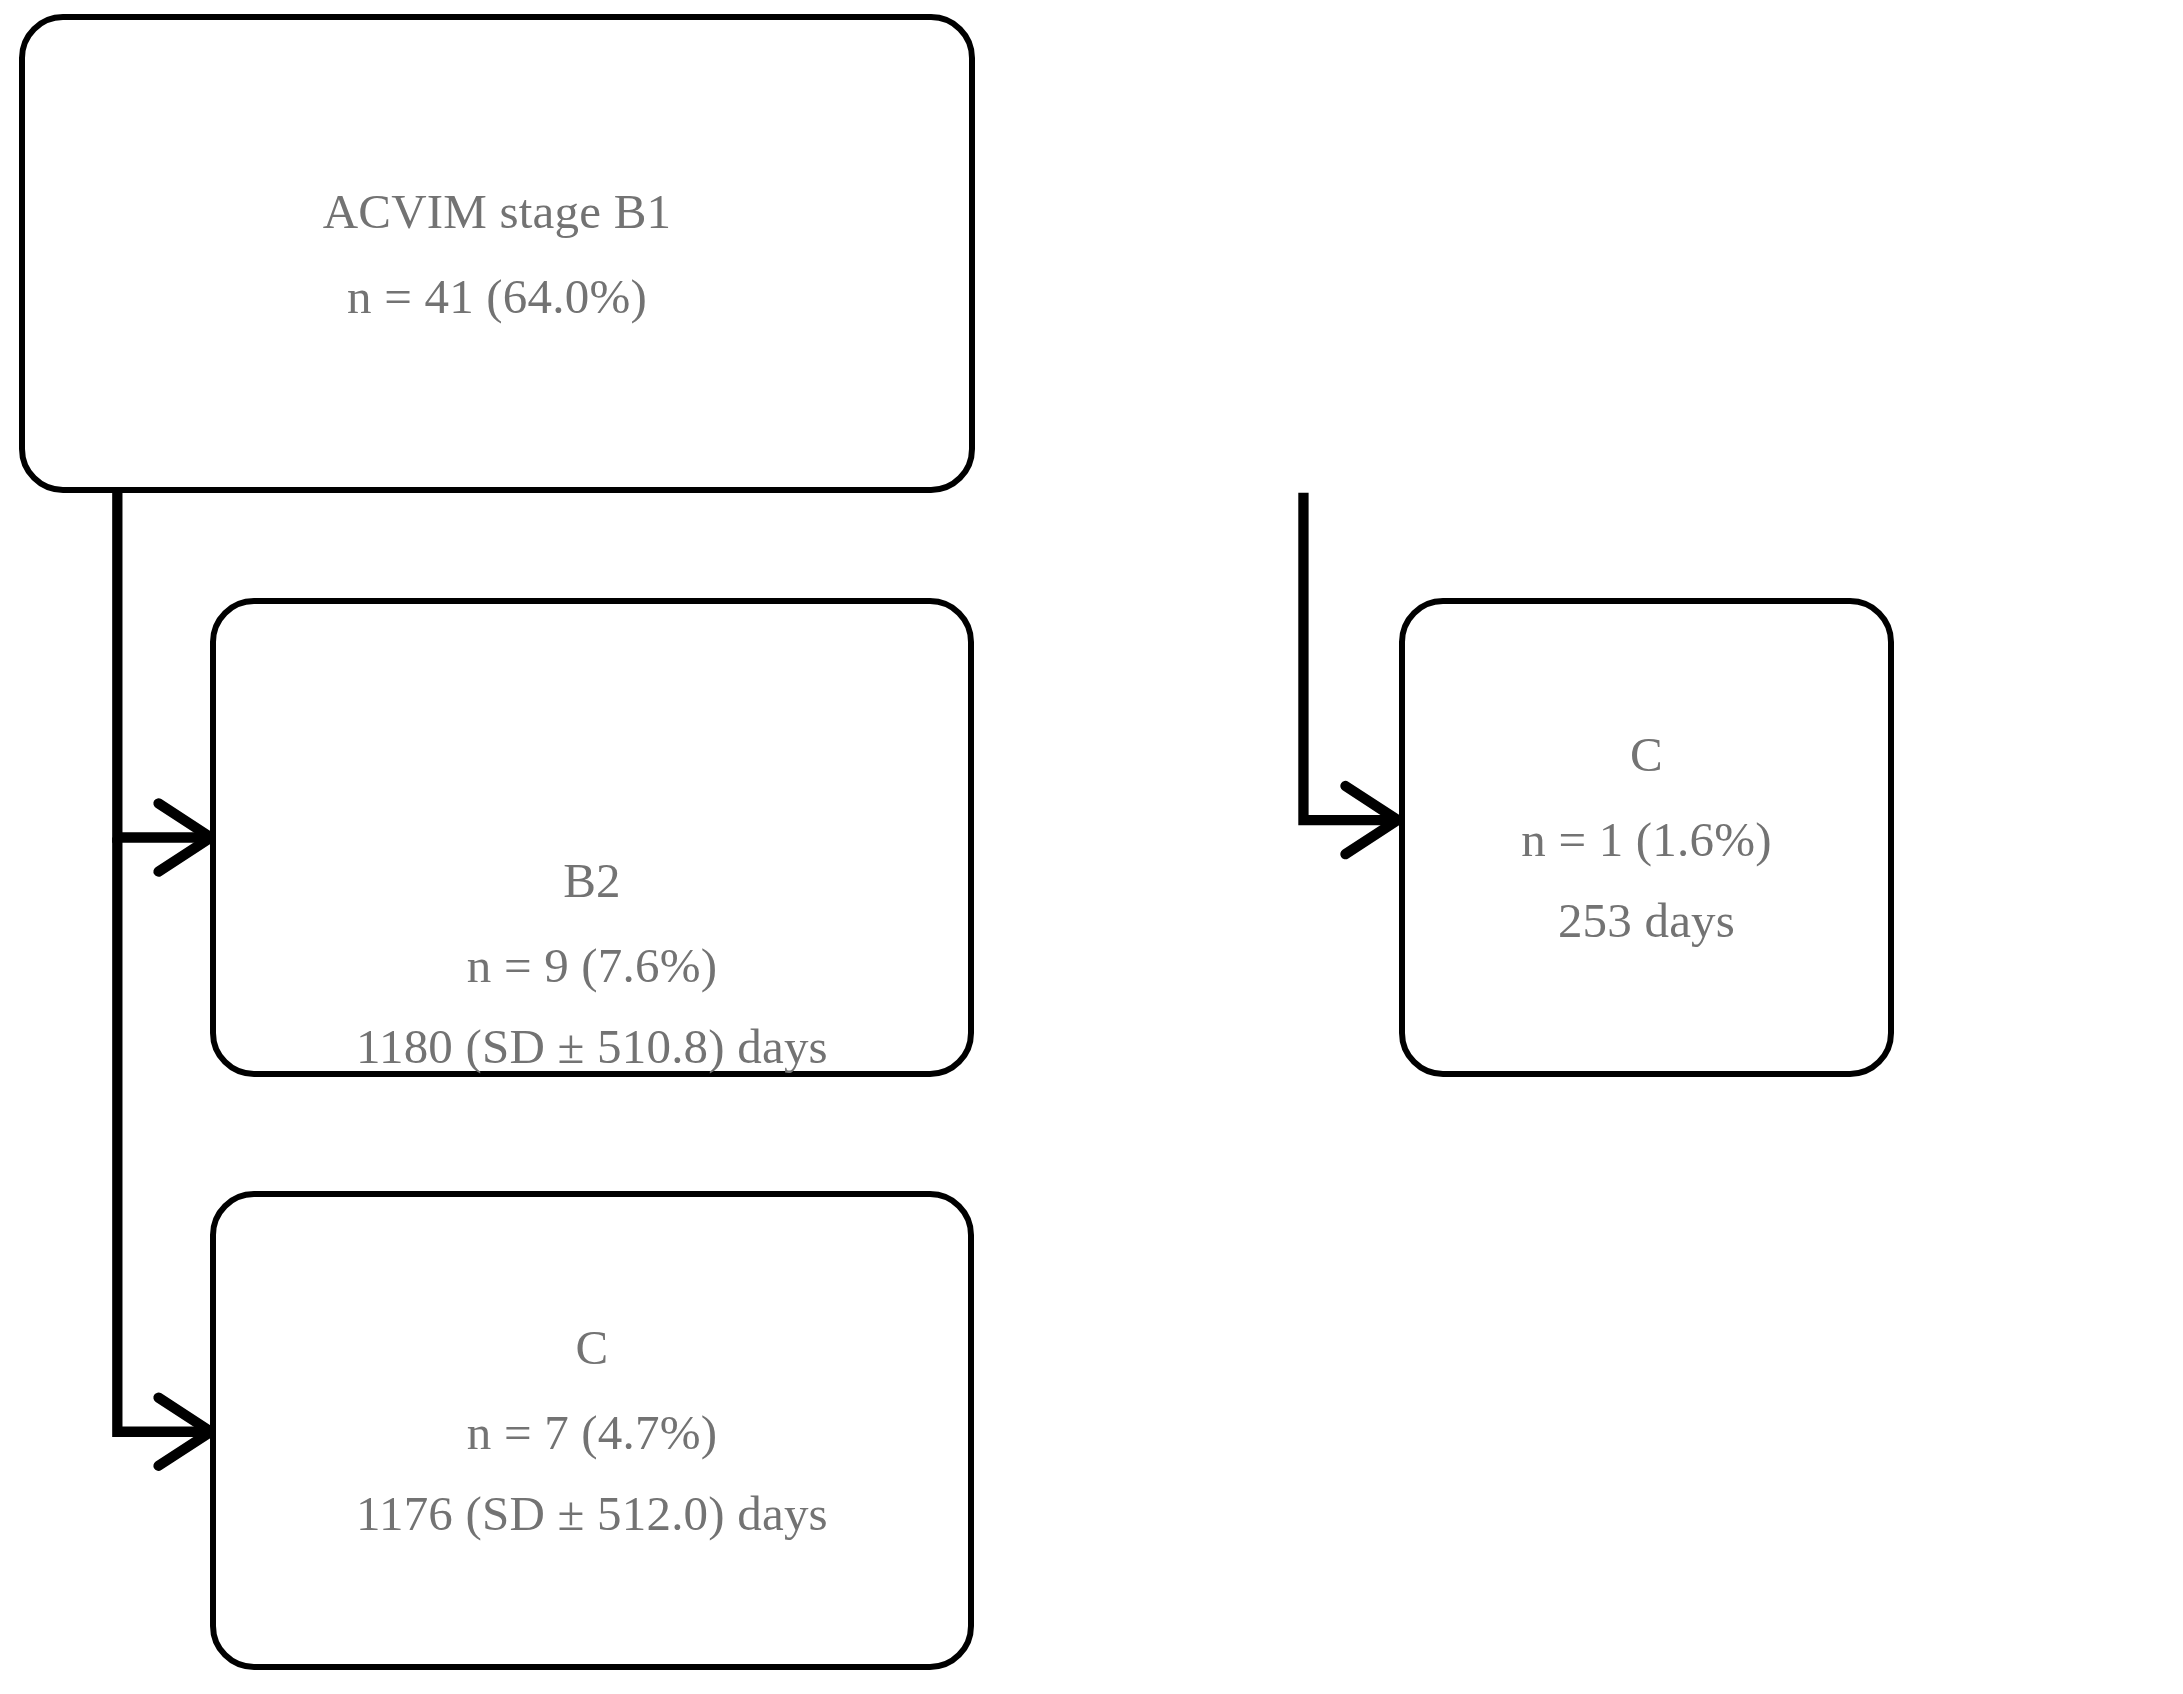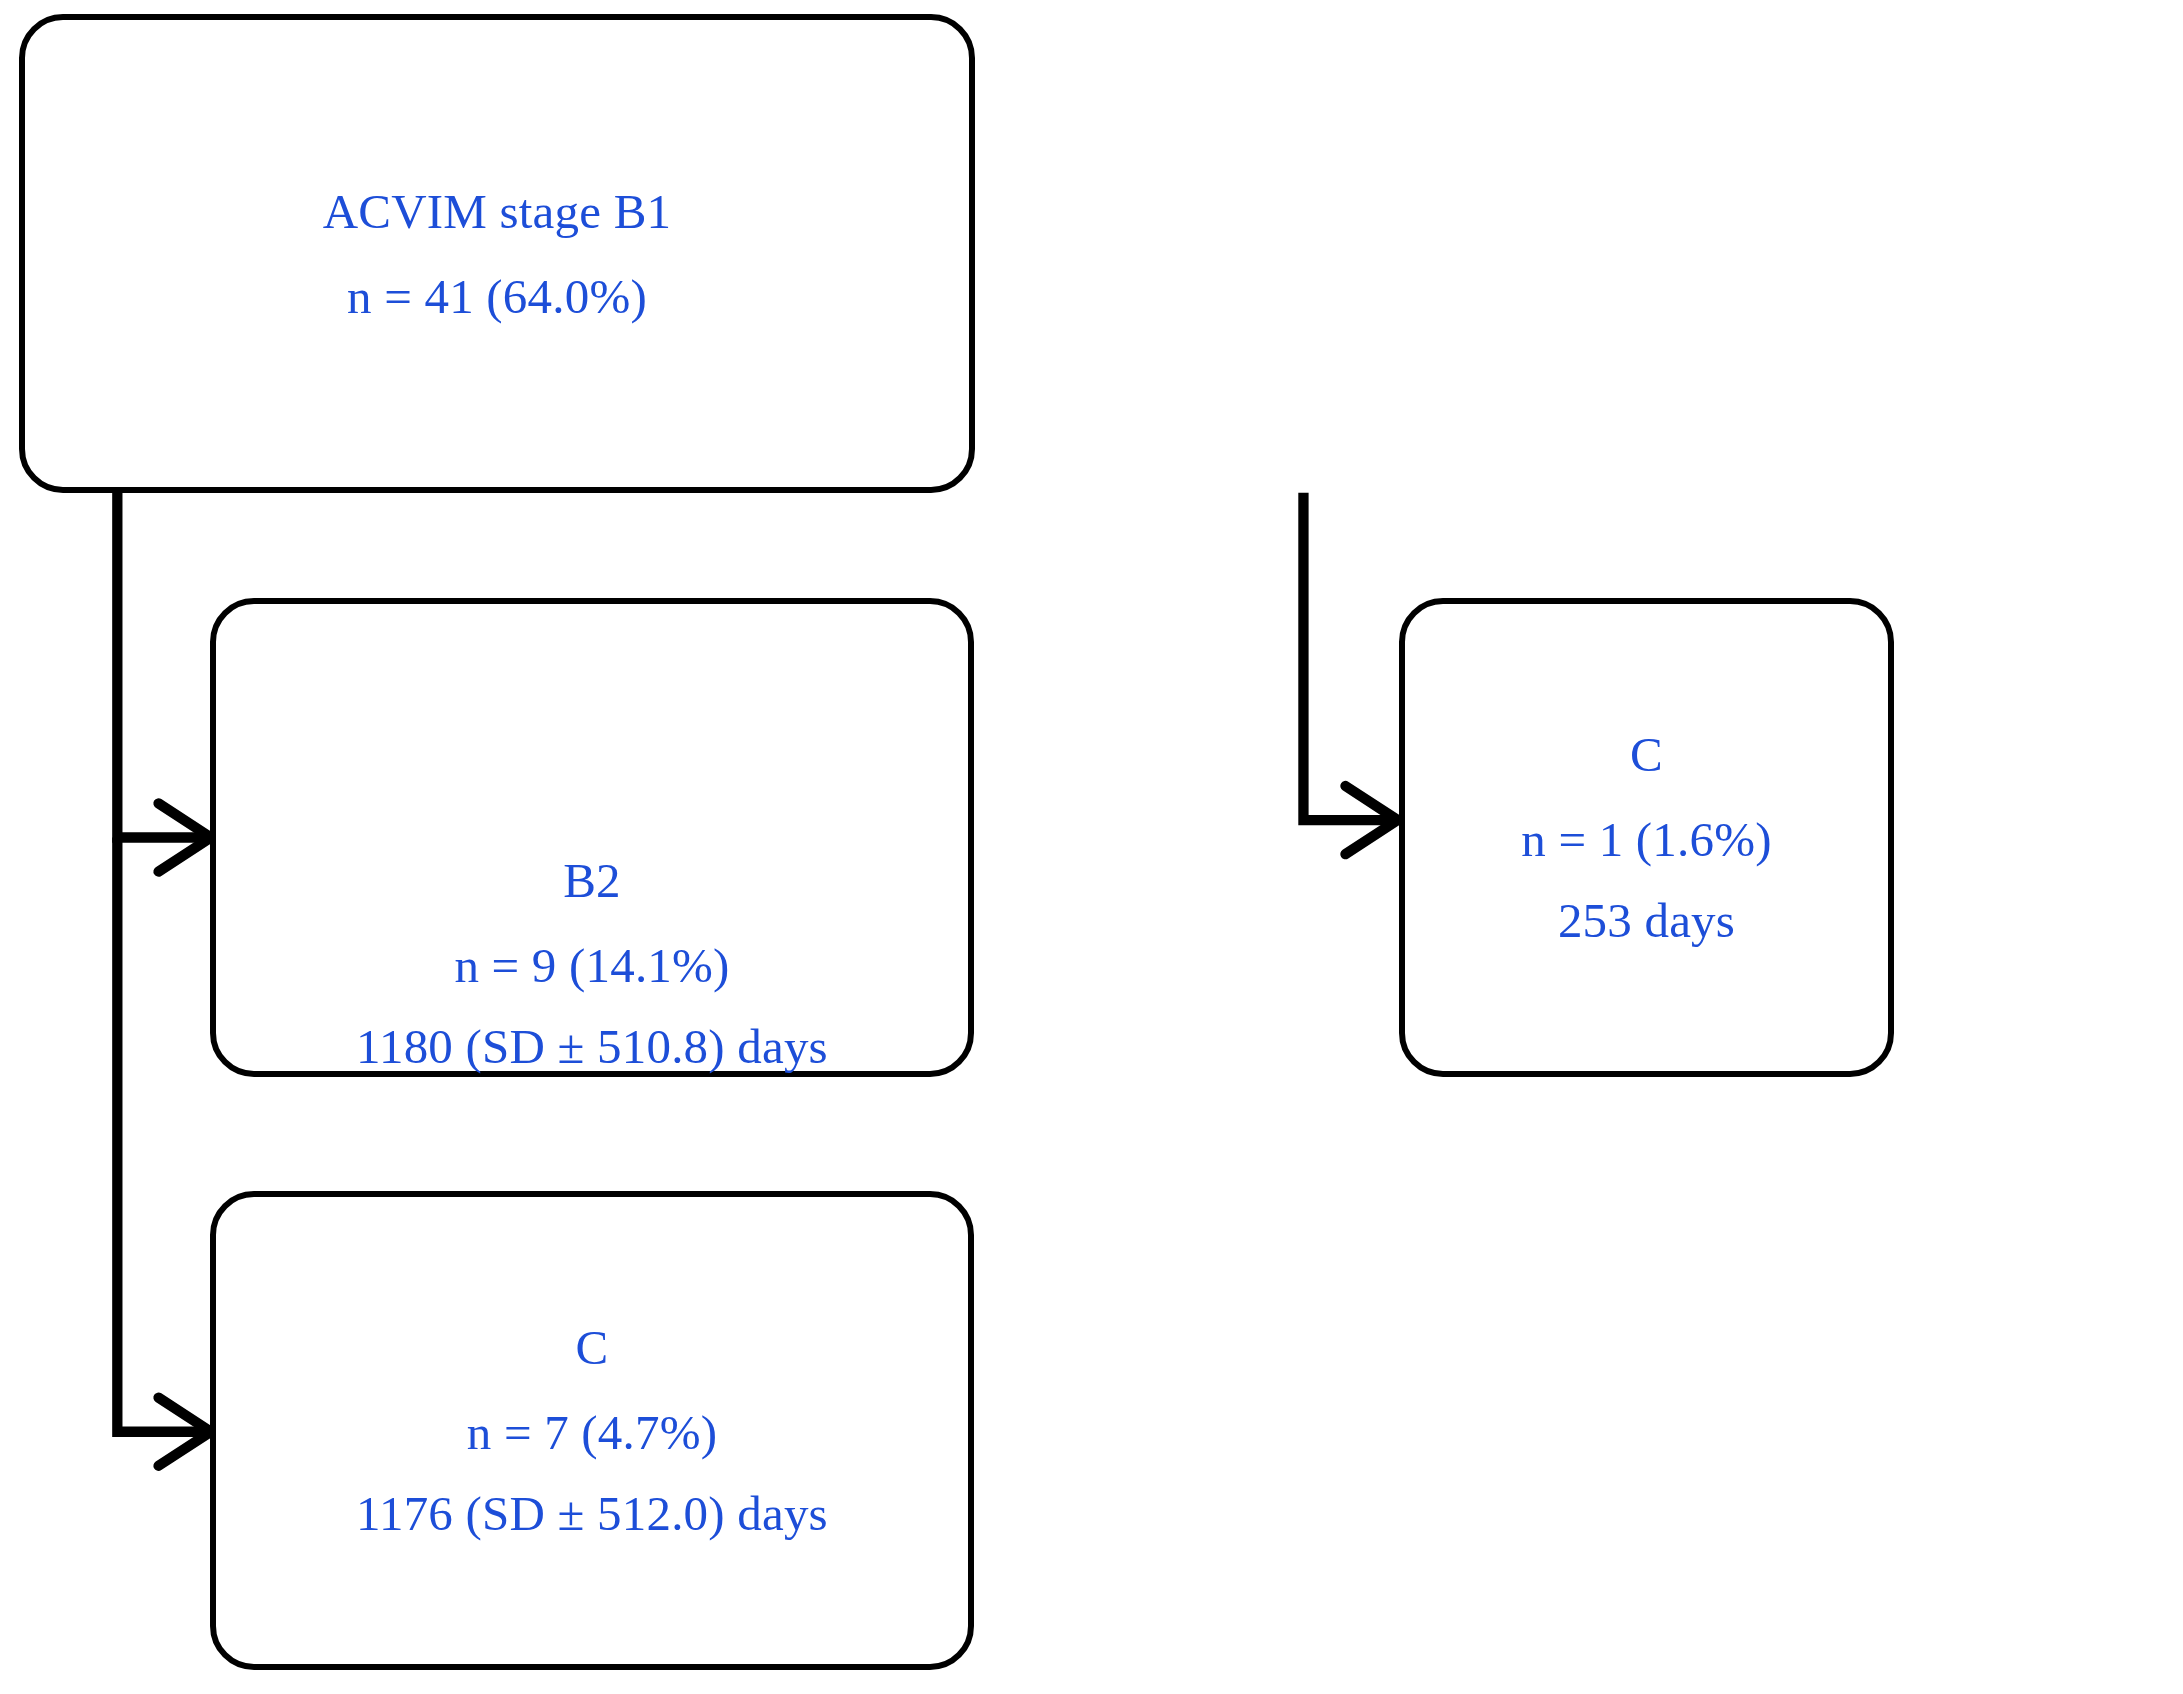--- a/index.html
+++ b/index.html
@@ -20,21 +20,21 @@
     box-sizing: border-box;
     background: #ffffff;
     border: 6.3px solid #000000;
     border-radius: 44px;
     display: flex;
     flex-direction: column;
     align-items: center;
     justify-content: center;
   }
   .box-line {
-    color: #1d4ed8;
+    color: #737373;
     font-size: 49px;
     line-height: 1.0;
     text-align: center;
     white-space: nowrap;
     letter-spacing: 0.2px;
   }
   .box-line.title {
     margin-bottom: 36px;
   }
   .box-line.sub {
@@ -75,21 +75,21 @@
   </svg>
 
   <div class="flow-box" style="left:19px; top:14.3px; width:956px; height:479px;">
     <div class="box-line title">ACVIM stage B1</div>
     <div class="box-line last">n = 41 (64.0%)</div>
   </div>
 
 
   <div class="flow-box" style="left:210px; top:598px; width:764px; height:479px;justify-content:flex-end;">
     <div class="box-line title">B2</div>
-    <div class="box-line sub">n = 9 (14.1%)</div>
+    <div class="box-line sub">n = 9 (7.6%)</div>
     <div class="box-line last">1180 (SD ± 510.8) days</div>
   </div>
 
   <div class="flow-box" style="left:210px; top:1191px; width:764px; height:479px;">
     <div class="box-line title">C</div>
     <div class="box-line sub">n = 7 (4.7%)</div>
     <div class="box-line last">1176 (SD ± 512.0) days</div>
   </div>
 
   <div class="flow-box" style="left:1399px; top:598px; width:495px; height:479px;">

